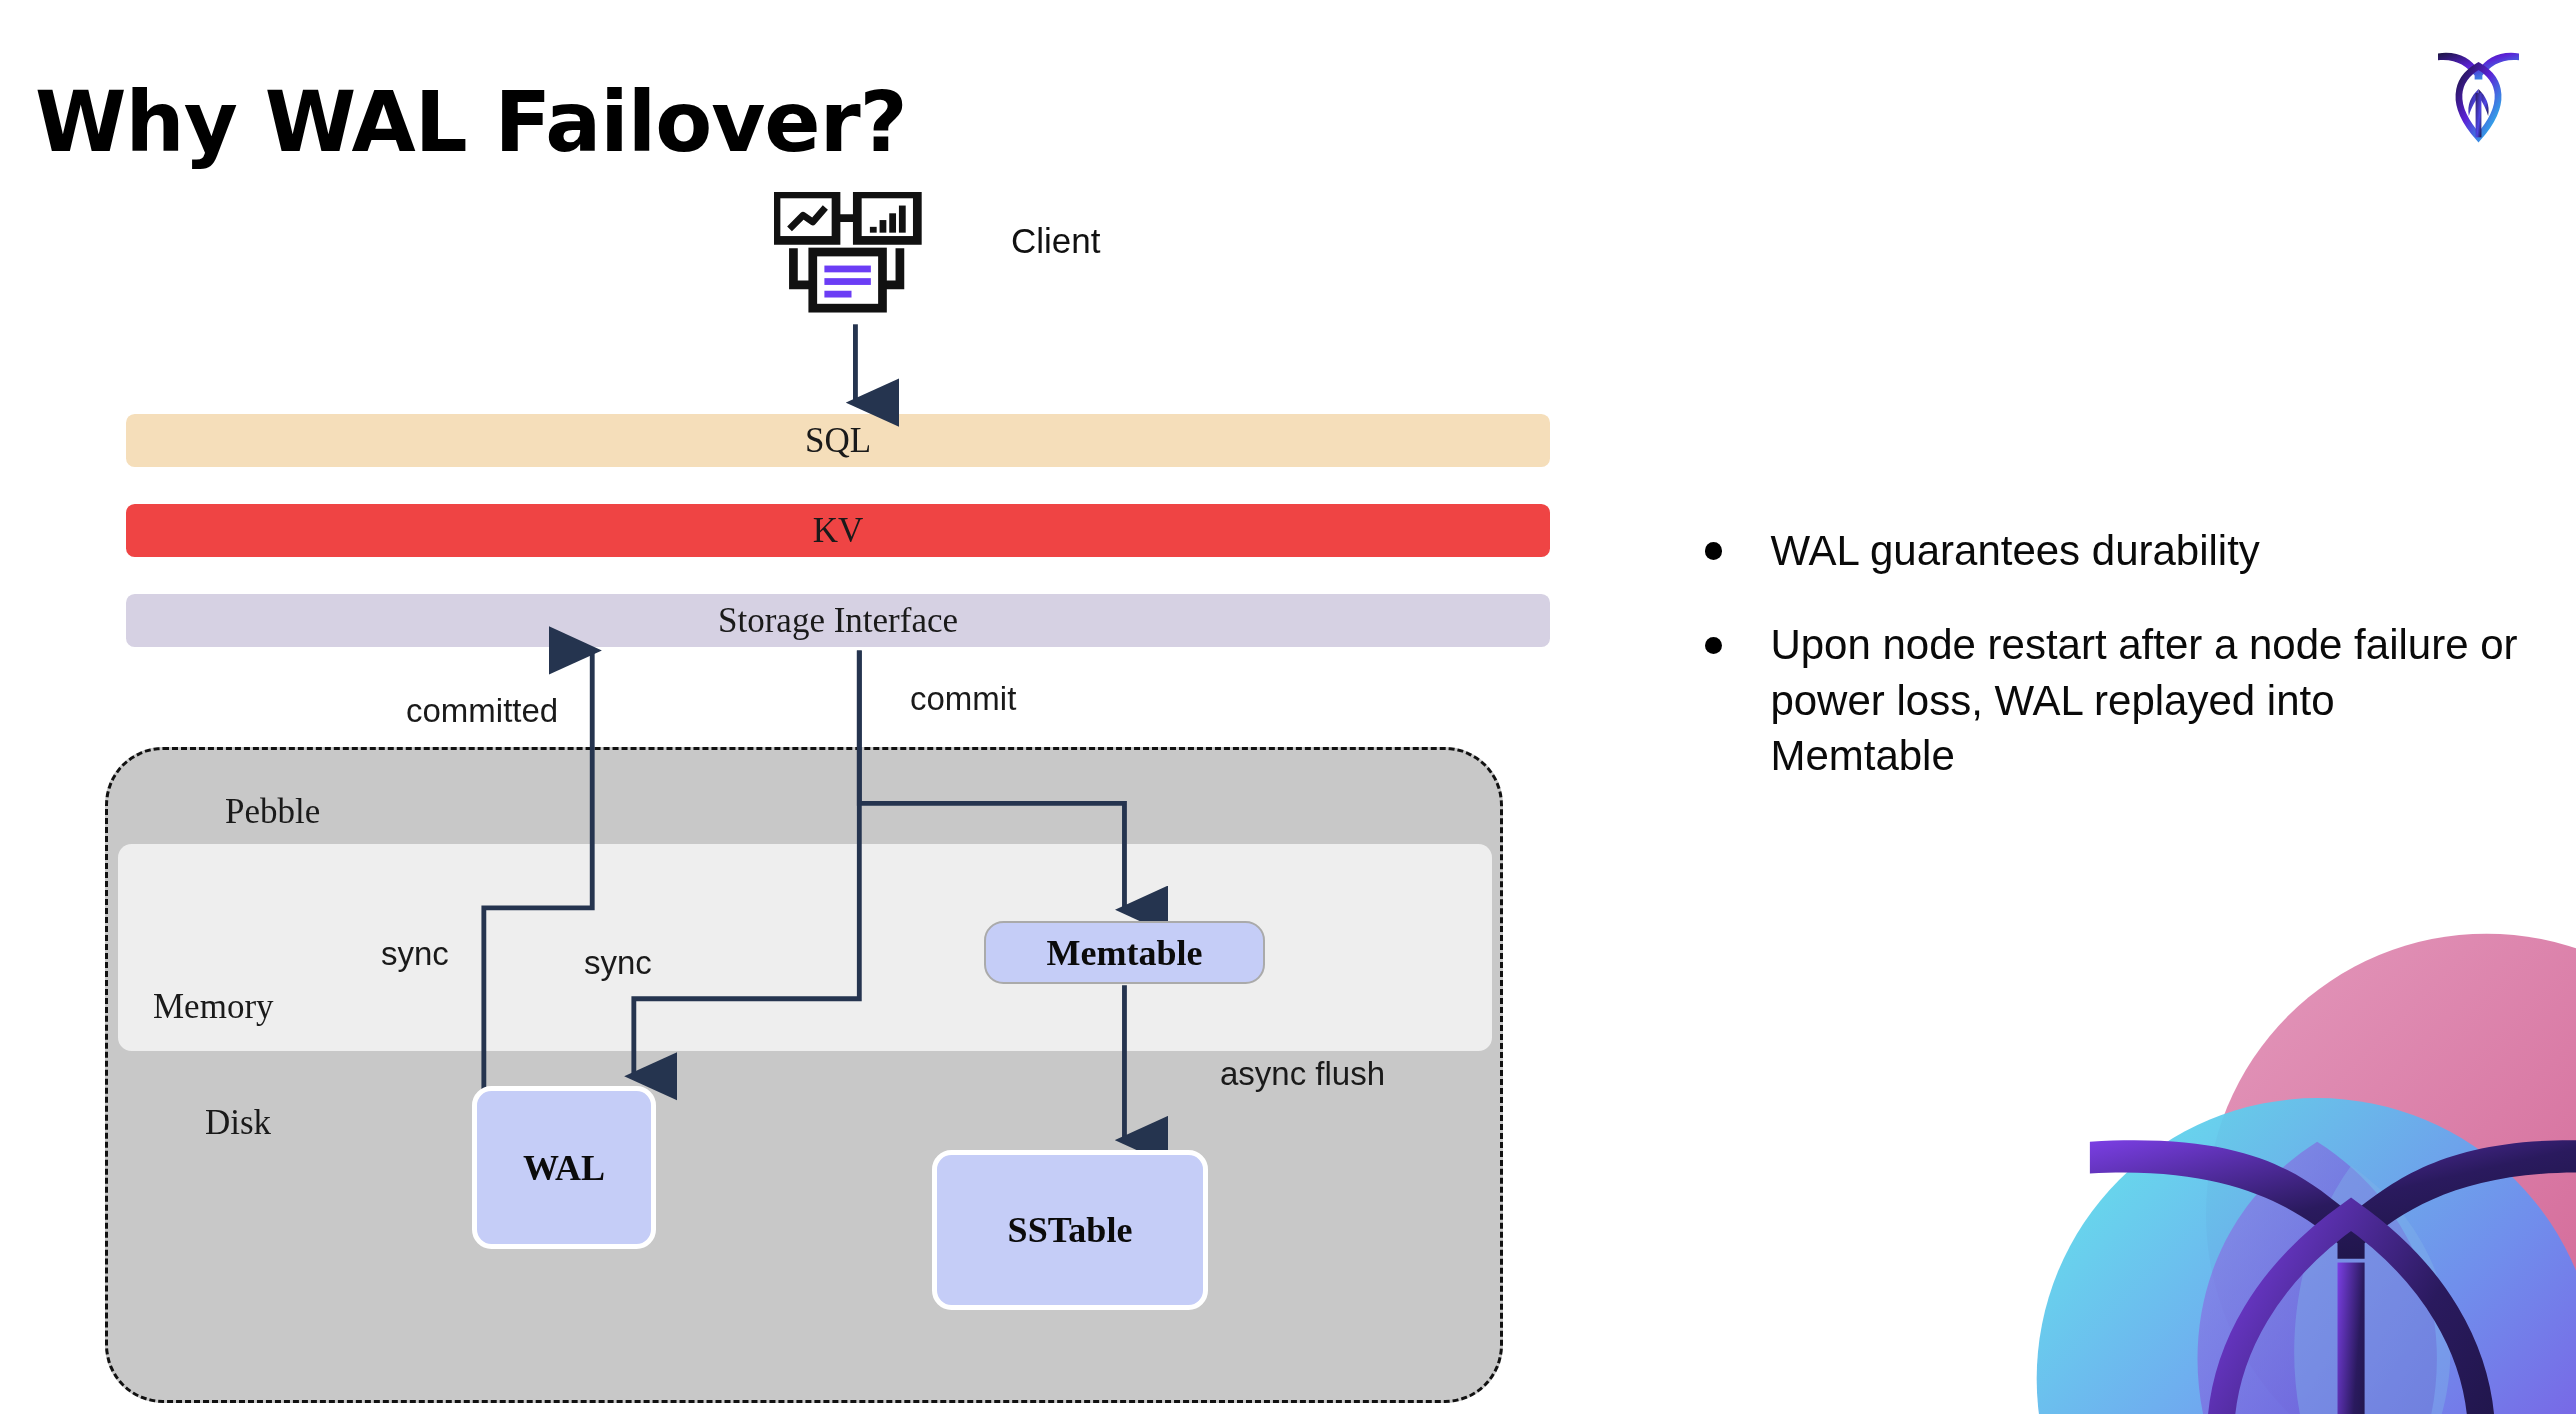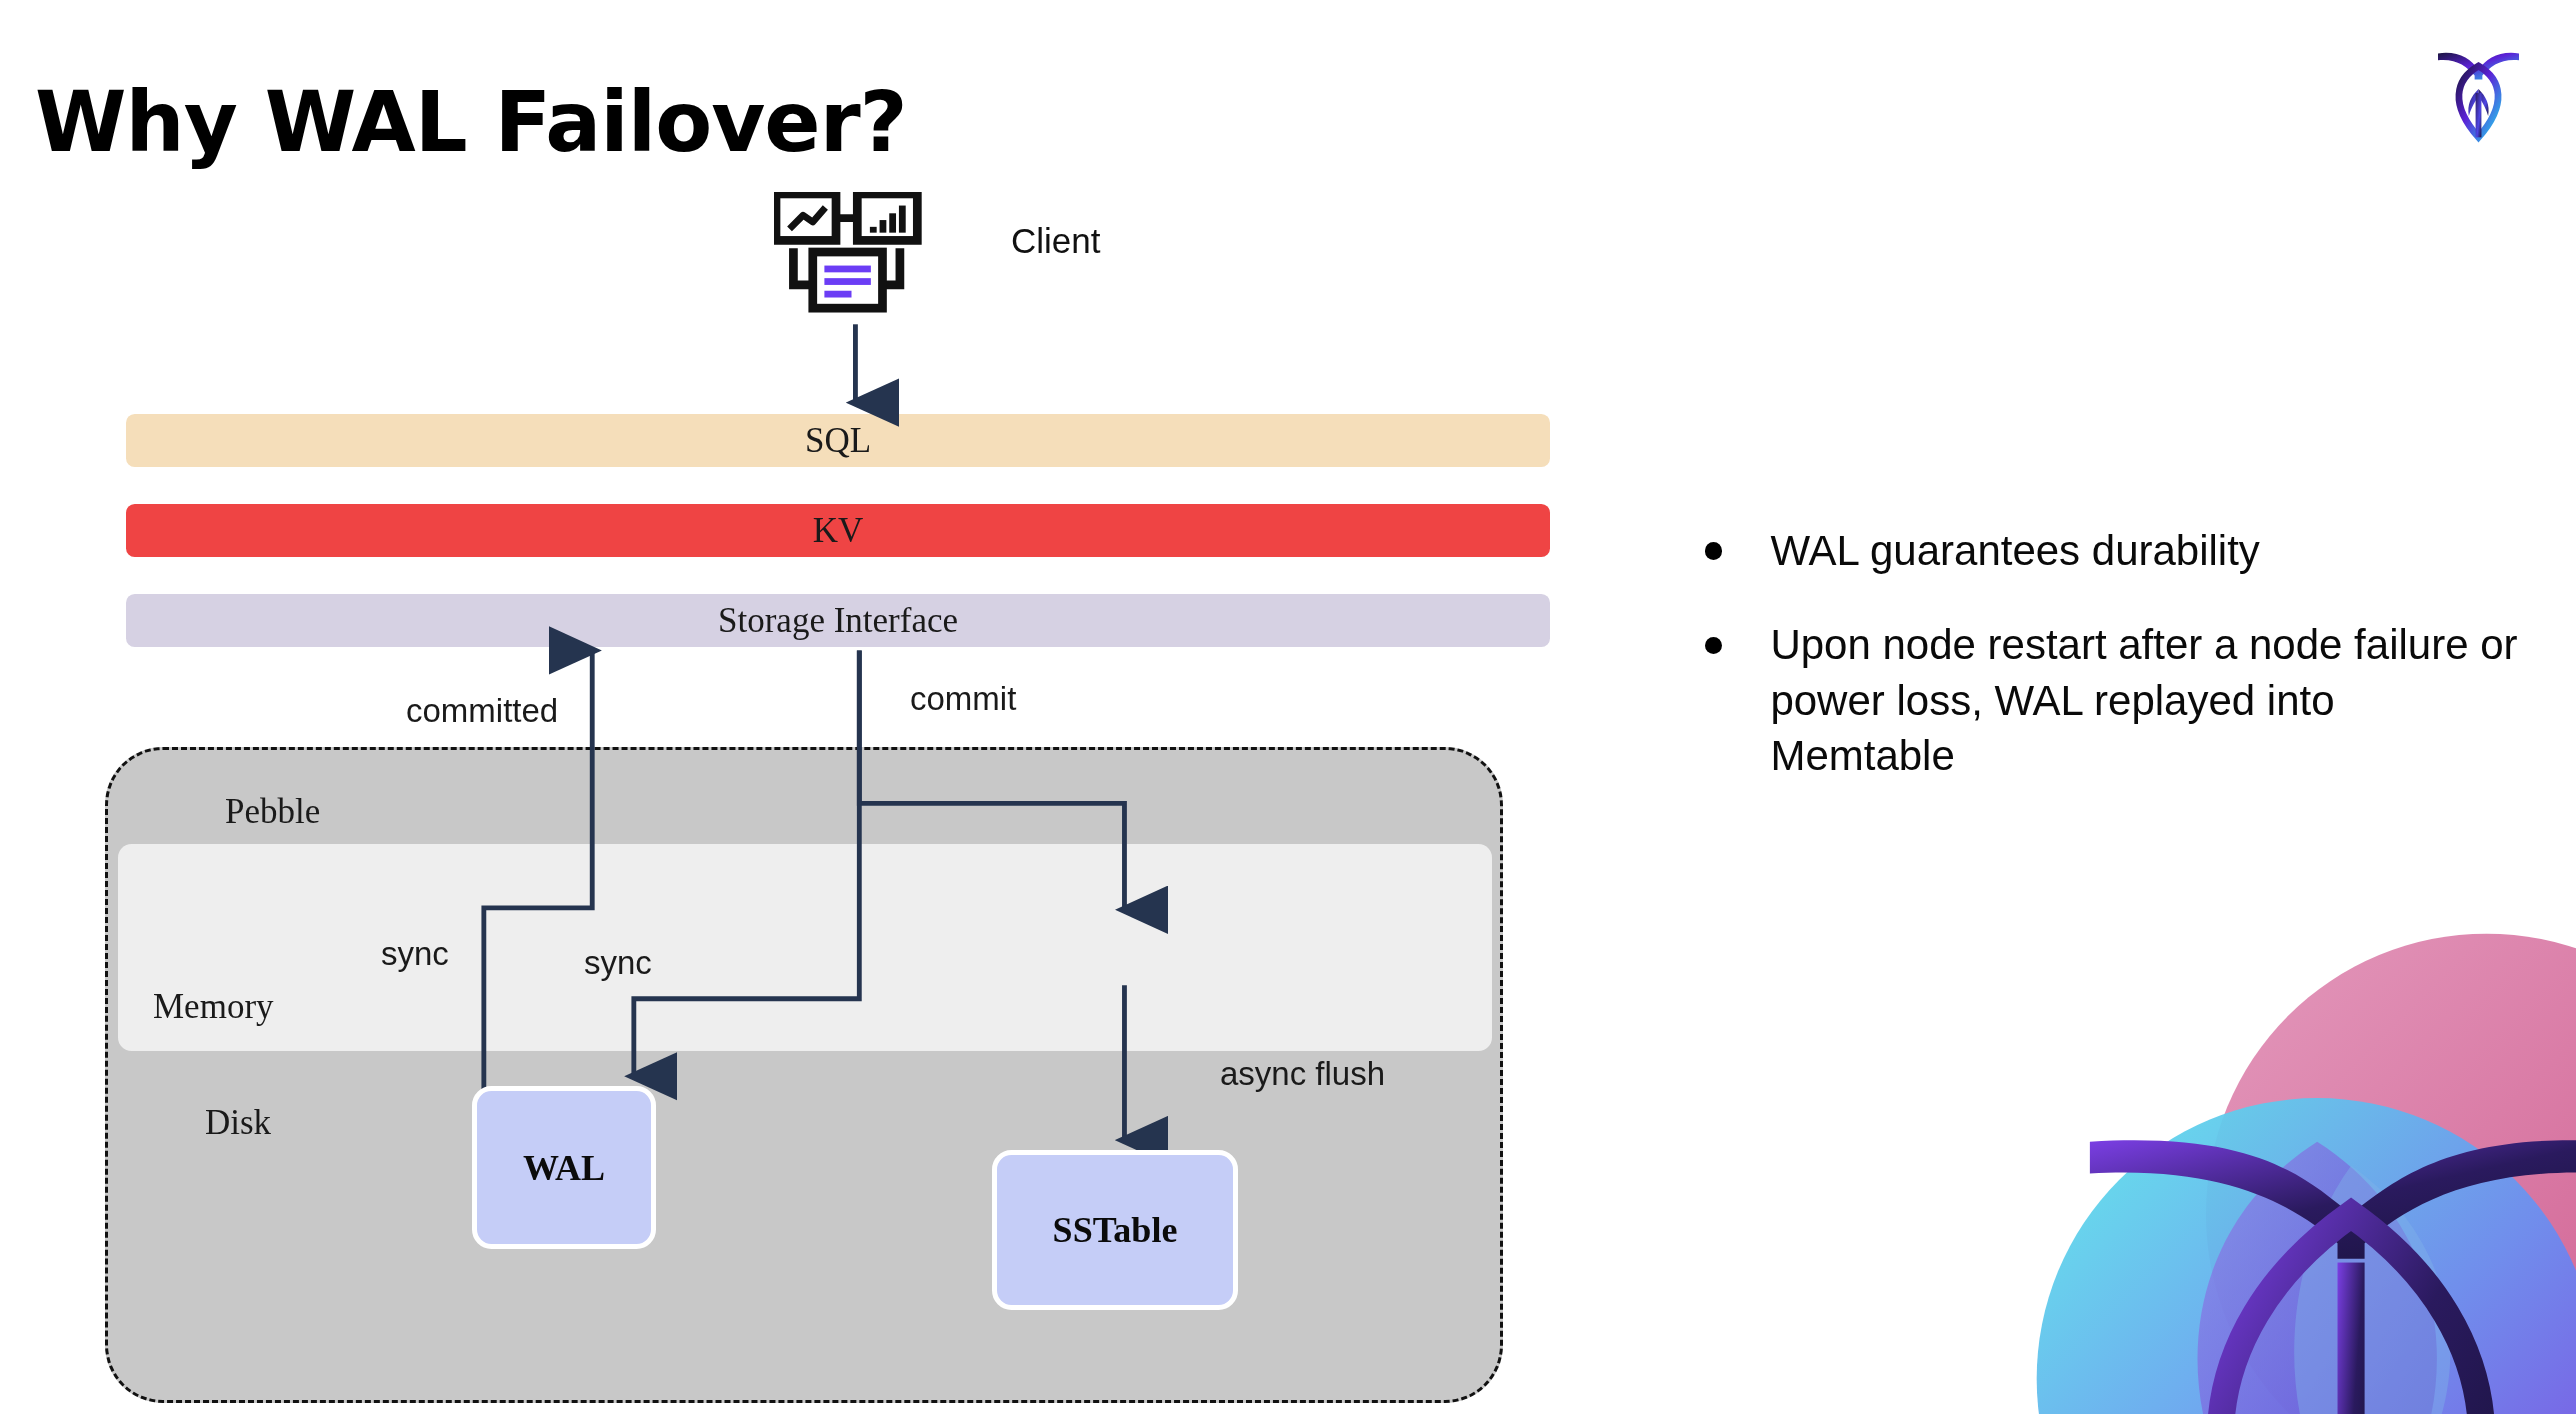--- a/index.html
+++ b/index.html
@@ -91,21 +91,21 @@
     border-radius:19.4px;
     display:flex;align-items:center;justify-content:center;
     font-family:"Liberation Serif", serif;
     font-weight:bold;
     font-size:36px;
     color:#0b0b0b;
     box-sizing:border-box;
   }
   #node-wal{left:472px;top:1086px;width:184px;height:163px;border:5.8px solid #ffffff;}
   #node-memtable{left:984px;top:921px;width:281px;height:63px;border:2.9px solid #aaaaaa;}
-  #node-sstable{left:992px;top:1150px;width:246px;height:160px;border:5.8px solid #ffffff;}
+  #node-sstable{left:932px;top:1150px;width:276px;height:160px;border:5.8px solid #ffffff;}
 
   
   .edge-label{
     position:absolute;
     font-family:"Liberation Sans", sans-serif;
     font-size:33px;
     color:#1a1a1a;
     white-space:nowrap;
   }
   #lbl-committed{left:406px;top:692px;}
@@ -262,20 +262,23 @@
 
   <div class="edge-label" id="lbl-committed">committed</div>
   <div class="edge-label" id="lbl-commit">commit</div>
   <div class="edge-label" id="lbl-sync-1">sync</div>
   <div class="edge-label" id="lbl-sync-2">sync</div>
   <div class="edge-label" id="lbl-asyncflush">async flush</div>
 
   <div class="node-box" id="node-wal">
     <span>WAL</span>
   </div>
+  <div class="node-box" id="node-memtable">
+    <span>Memtable</span>
+  </div>
   <div class="node-box" id="node-sstable">
     <span>SSTable</span>
   </div>
 
   <div id="bullets">
     <div class="bullet-row">
       <div class="bullet-dot"></div>
       <div class="bullet-text">WAL guarantees durability</div>
     </div>
     <div class="bullet-row">

